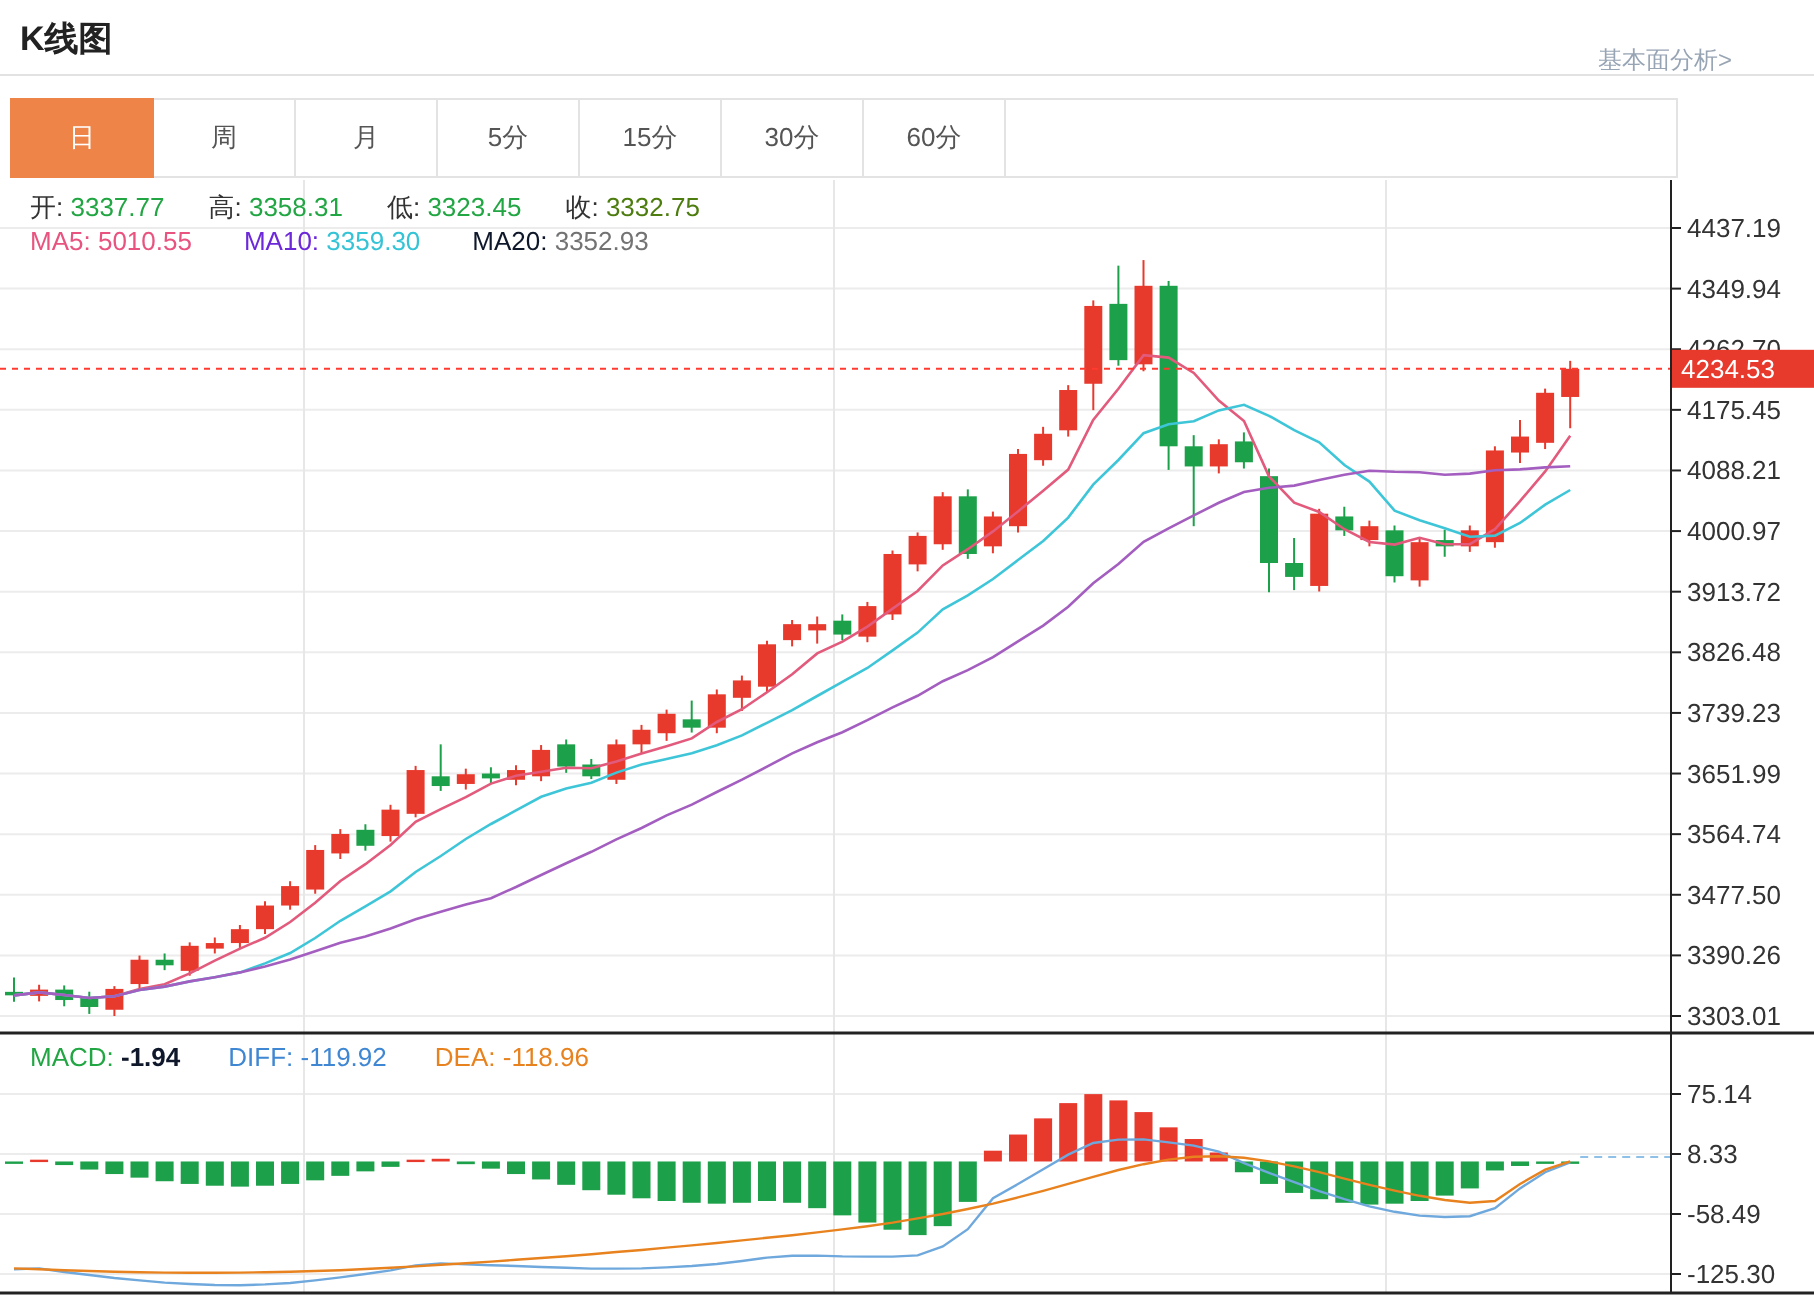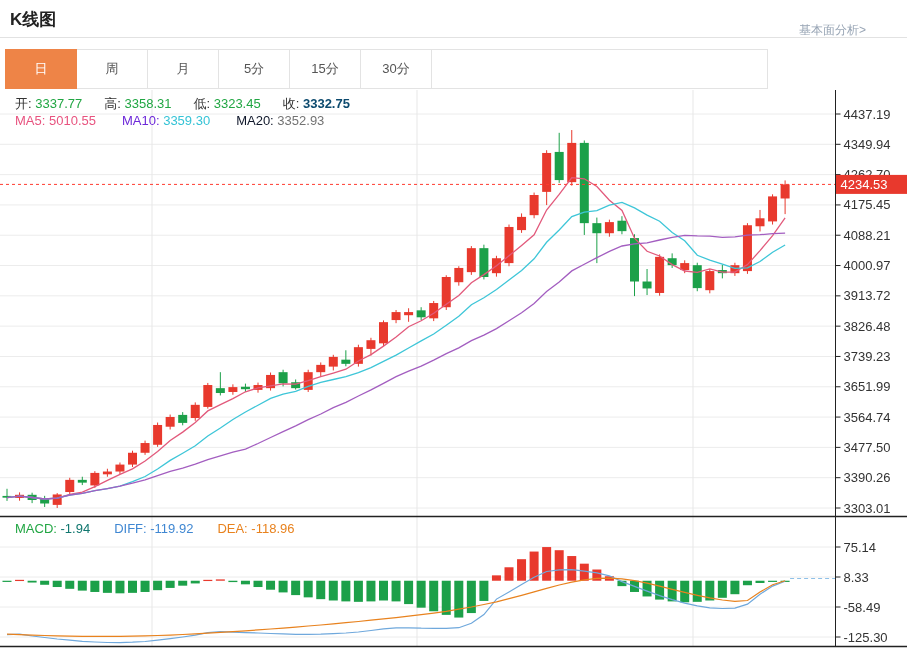--- a/index.html
+++ b/index.html
@@ -32,36 +32,37 @@
   <a class="hdr-link">基本面分析&gt;</a>
   <div class="hdr-sep"></div>
 
   <div class="tabbar" id="tabbar">
       <div class="tab active">日</div>
       <div class="tab">周</div>
       <div class="tab">月</div>
       <div class="tab">5分</div>
       <div class="tab">15分</div>
       <div class="tab">30分</div>
+      <div class="tab">60分</div>
       <div class="tab-fill"></div>
     </div>
 
   <div class="legend-row" id="ohlc-row">
       <span class="item" style="margin-right: 22px;"><span class="lab">开: </span><span class="val" style="color: rgb(33, 166, 67);">3337.77</span></span>
       <span class="item" style="margin-right: 22px;"><span class="lab">高: </span><span class="val" style="color: rgb(33, 166, 67);">3358.31</span></span>
       <span class="item" style="margin-right: 22px;"><span class="lab">低: </span><span class="val" style="color: rgb(33, 166, 67);">3323.45</span></span>
-      <span class="item" style="margin-right: 22px;"><span class="lab">收: </span><span class="val" style="color: #0c4a6e; font-weight: bold;">3332.75</span></span>
+      <span class="item" style="margin-right: 22px;"><span class="lab">收: </span><span class="val" style="color: #4d7c0f;">3332.75</span></span>
     </div>
   <div class="legend-row" id="ma-row">
       <span class="item" style="margin-right: 26px;"><span class="lab" style="color: rgb(232, 83, 127);">MA5: </span><span class="val" style="color: rgb(232, 83, 127);">5010.55</span></span>
       <span class="item" style="margin-right: 26px;"><span class="lab" style="color: #6d28d9;">MA10: </span><span class="val" style="color: rgb(53, 195, 214);">3359.30</span></span>
       <span class="item" style="margin-right: 26px;"><span class="lab" style="color: #0f172a; margin-top: 27px;">MA20: </span><span class="val" style="color: #737373;">3352.93</span></span>
     </div>
   <div class="legend-row" id="macd-row">
-      <span class="item" style="margin-right: 24px;"><span class="lab" style="color: rgb(33, 166, 67);">MACD: </span><span class="val" style="color: #0f766e;">-1.94</span></span>
+      <span class="item" style="margin-right: 24px;"><span class="lab" style="color: rgb(33, 166, 67);">MACD: </span><span class="val" style="color: #0f172a; font-weight: bold;">-1.94</span></span>
       <span class="item" style="margin-right: 24px;"><span class="lab" style="color: rgb(63, 135, 210);">DIFF: </span><span class="val" style="color: rgb(63, 135, 210);">-119.92</span></span>
       <span class="item" style="margin-right: 24px;"><span class="lab" style="color: rgb(232, 130, 30);">DEA: </span><span class="val" style="color: rgb(232, 130, 30);">-118.96</span></span>
     </div>
 
   <svg id="chart" width="907" height="649">
       <line x1="0" y1="114" x2="835.5" y2="114" stroke="#ececec" stroke-width="1"></line>
       <line x1="0" y1="144.30769230769232" x2="835.5" y2="144.30769230769232" stroke="#ececec" stroke-width="1"></line>
       <line x1="0" y1="174.6153846153846" x2="835.5" y2="174.6153846153846" stroke="#ececec" stroke-width="1"></line>
       <line x1="0" y1="204.9230769230769" x2="835.5" y2="204.9230769230769" stroke="#ececec" stroke-width="1"></line>
       <line x1="0" y1="235.23076923076923" x2="835.5" y2="235.23076923076923" stroke="#ececec" stroke-width="1"></line>

